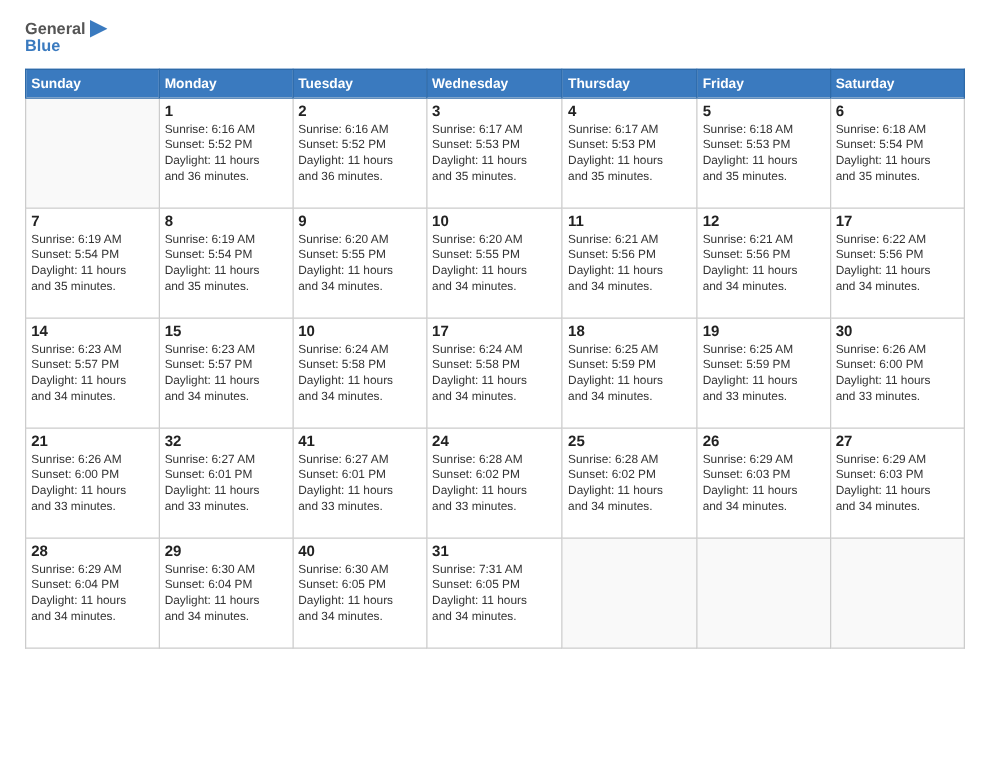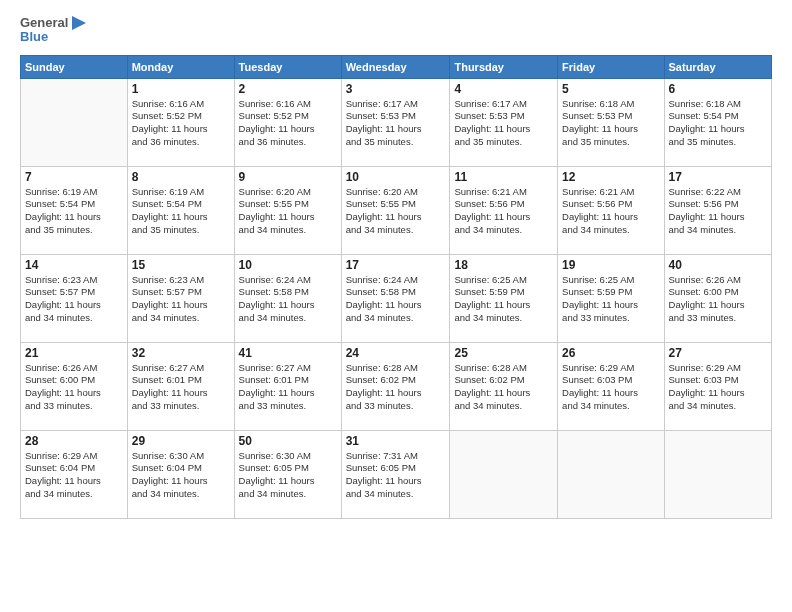--- a/index.html
+++ b/index.html
@@ -251,21 +251,21 @@
 and 34 minutes.</div>
           </td>
           <td>
             <div class="day-number">19</div>
             <div class="day-info" style="white-space: pre-line;">Sunrise: 6:25 AM
 Sunset: 5:59 PM
 Daylight: 11 hours
 and 33 minutes.</div>
           </td>
           <td>
-            <div class="day-number">40</div>
+            <div class="day-number">30</div>
             <div class="day-info" style="white-space: pre-line;">Sunrise: 6:26 AM
 Sunset: 6:00 PM
 Daylight: 11 hours
 and 33 minutes.</div>
           </td>
         </tr>
         <tr>
           <td>
             <div class="day-number">21</div>
             <div class="day-info" style="white-space: pre-line;">Sunrise: 6:26 AM
@@ -325,21 +325,21 @@
 and 34 minutes.</div>
           </td>
           <td>
             <div class="day-number">29</div>
             <div class="day-info" style="white-space: pre-line;">Sunrise: 6:30 AM
 Sunset: 6:04 PM
 Daylight: 11 hours
 and 34 minutes.</div>
           </td>
           <td>
-            <div class="day-number">50</div>
+            <div class="day-number">40</div>
             <div class="day-info" style="white-space: pre-line;">Sunrise: 6:30 AM
 Sunset: 6:05 PM
 Daylight: 11 hours
 and 34 minutes.</div>
           </td>
           <td>
             <div class="day-number">31</div>
             <div class="day-info" style="white-space: pre-line;">Sunrise: 7:31 AM
 Sunset: 6:05 PM
 Daylight: 11 hours

